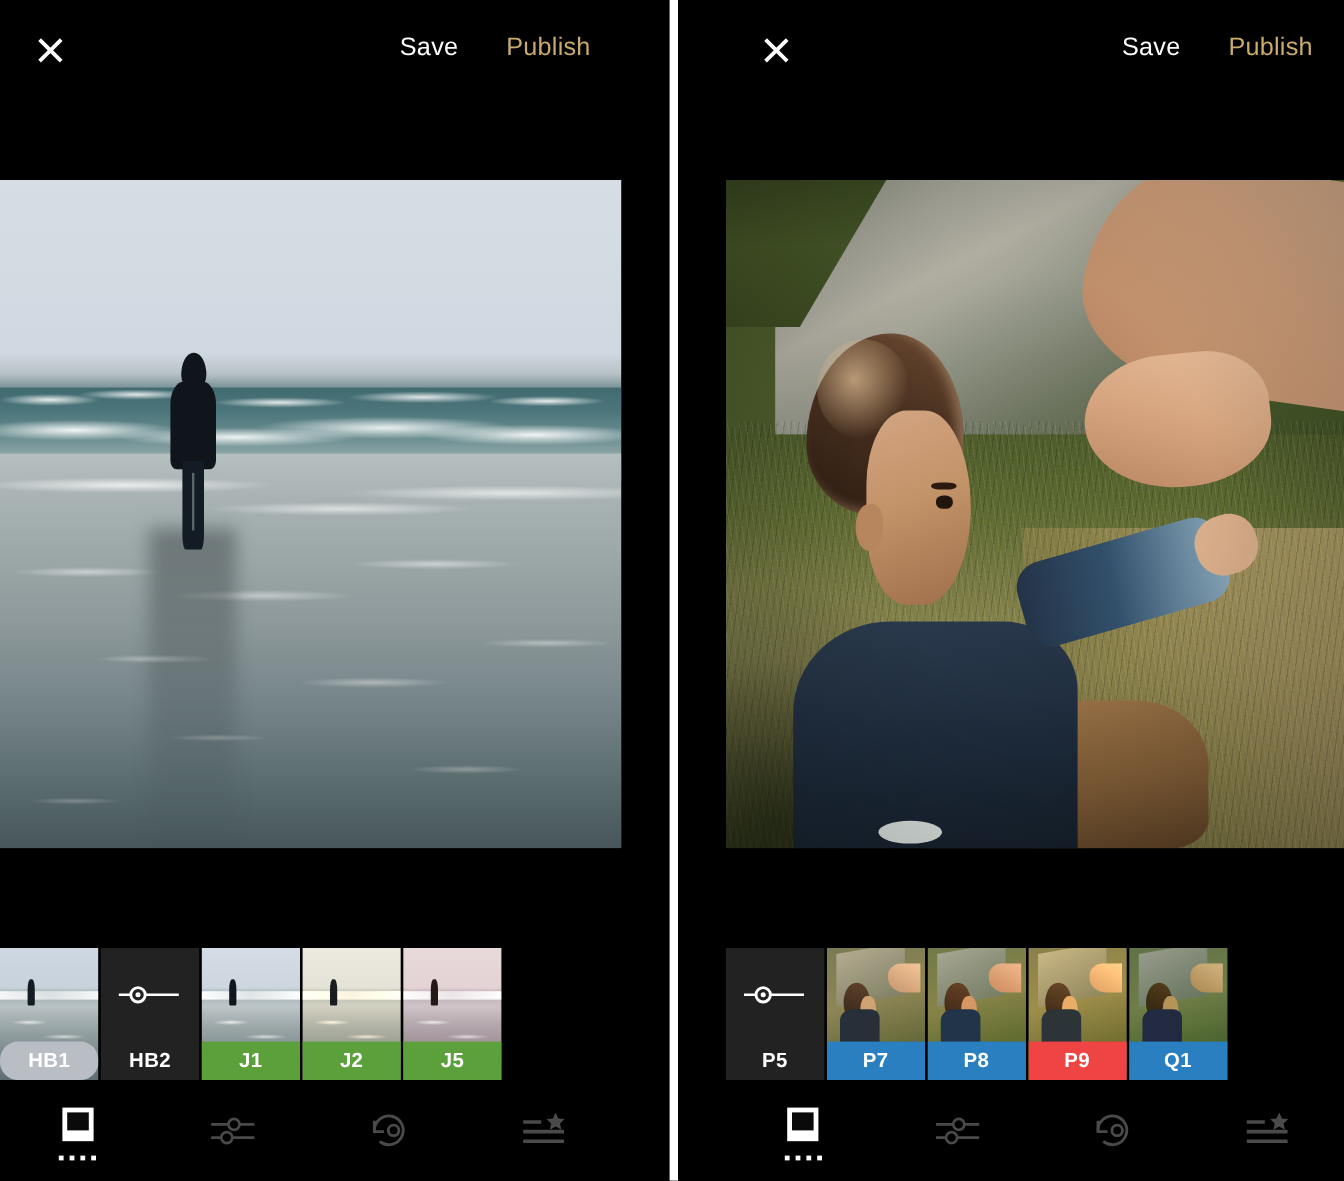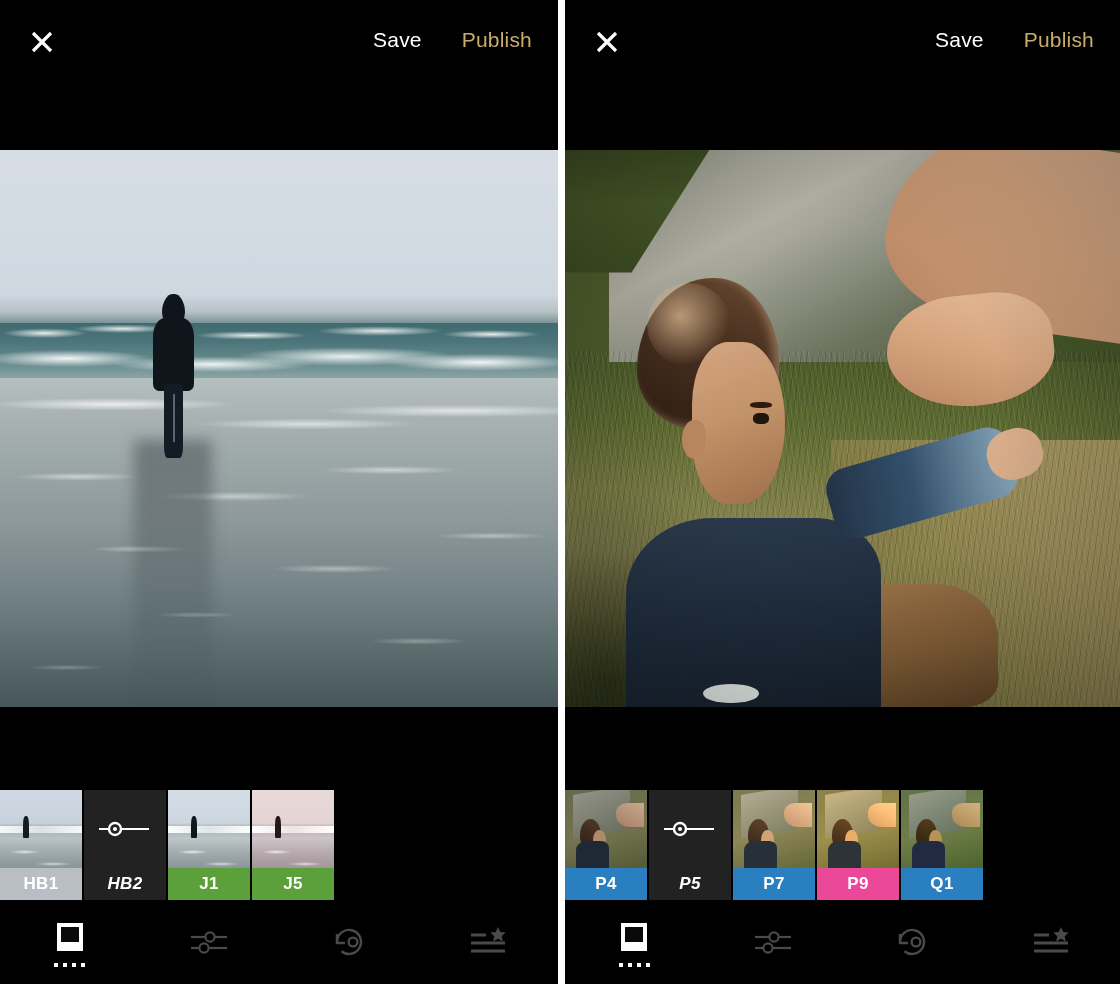--- a/index.html
+++ b/index.html
@@ -2,21 +2,21 @@
 <html><head>
 <meta charset="utf-8">
 <style>
   * { margin:0; padding:0; box-sizing:border-box; }
   html, body {
     width:1120px; height:984px;
     background:#000;
     font-family:"Liberation Sans", sans-serif;
     overflow:hidden;
   }
-  .screens { display:flex; width:1120px; height:984px; }
+  .screens { display:flex; width:1120px; height:984px;gap:40px; }
   .panel { position:relative; background:#000; height:984px; overflow:hidden; }
   .panel.left  { width:558px; }
   .panel.divider { width:7px; background:#ffffff; height:984px; }
   .panel.right { width:555px; }
 
   
   .header {
     height:150px; width:100%;
     display:flex; align-items:flex-start;
     padding-top:26px;
@@ -241,21 +241,21 @@
     position:relative; width:82px; height:110px; flex:0 0 82px;
     overflow:hidden; cursor:pointer; background:#111;
   }
   .filter-tile .thumb { position:absolute; inset:0; }
   .filter-tile .tlabel {
     position:absolute; left:0; right:0; bottom:0; height:32px;
     display:flex; align-items:center; justify-content:center;
     color:#ffffff; font-size:17px; font-weight:bold;
     letter-spacing:.3px;
   }
-  .filter-tile.slider-tile { background:#222222;font-style:italic; }
+  .filter-tile.slider-tile { background:#222222; }
   .filter-tile.slider-tile .tlabel { background:transparent; }
   .slider-knob {
     position:absolute; left:0; right:0; top:30px;
     display:flex; align-items:center; justify-content:center;
   }
 
   
   .mini-beach { position:absolute; inset:0; background:linear-gradient(#cfd8e2 0%, #c8d2dc 30%, #9fb0b4 34%, #b9c2c4 44%, #99a5a7 60%, #7b8a8d 80%, #5e6d70 100%); }
   .mini-beach .mb-fig { position:absolute; left:28%; top:24%; width:7%; height:20%; background:#141b24; border-radius:40% 40% 10% 10%; }
   .mini-beach .mb-foam { position:absolute; left:0; right:0; top:33%; height:6%; background:linear-gradient(90deg, rgba(255,255,255,.9), rgba(255,255,255,.6), rgba(255,255,255,.9)); }
@@ -326,21 +326,21 @@
 
     <div class="strip-area">
       <div class="filter-strip">
 
         <div class="filter-tile">
           <div class="thumb mini-beach">
             <div class="mb-foam"></div>
               <div class="mb-fig"></div>
               <div class="mb-tex"></div>
           </div>
-          <div class="tlabel" style="background:#b8bec4;">HB1</div>
+          <div class="tlabel" style="background:#b8bec4;border-radius:15px;">HB1</div>
         </div>
 
         <div class="filter-tile slider-tile">
           <div class="slider-knob">
             <svg width="56" height="18" viewBox="0 0 56 18">
               <line x1="2" y1="9" x2="52" y2="9" stroke="#ffffff" stroke-width="2.2"></line>
               <circle cx="18" cy="9" r="6" fill="#222222" stroke="#ffffff" stroke-width="2.4"></circle>
               <circle cx="18" cy="9" r="2.1" fill="#ffffff"></circle>
             </svg>
           </div>
@@ -349,20 +349,28 @@
 
         <div class="filter-tile">
           <div class="thumb mini-beach" style="filter:contrast(1.05) saturate(.85);">
             <div class="mb-foam"></div>
               <div class="mb-fig"></div>
               <div class="mb-tex"></div>
           </div>
           <div class="tlabel" style="background:#5ba03a;">J1</div>
         </div>
 
+        <div class="filter-tile">
+          <div class="thumb mini-beach" style="filter:sepia(.3) saturate(1.1) brightness(1.02);">
+            <div class="mb-foam"></div>
+              <div class="mb-fig"></div>
+              <div class="mb-tex"></div>
+          </div>
+          <div class="tlabel" style="background:#5ba03a;">J2</div>
+        </div>
 
 
 
         <div class="filter-tile">
           <div class="thumb mini-beach" style="filter:hue-rotate(140deg) saturate(.9) brightness(1.03);">
             <div class="mb-foam"></div>
               <div class="mb-fig"></div>
               <div class="mb-tex"></div>
           </div>
           <div class="tlabel" style="background:#5ba03a;">J5</div>
@@ -455,30 +463,20 @@
           </div>
           <div class="ear"></div>
         </div>
         <div class="vignette"></div>
       </div>
     </div>
 
     <div class="strip-area">
       <div class="filter-strip">
 
-        <div class="filter-tile">
-          <div class="thumb mini-child" style="filter:saturate(.8) brightness(.95);">
-            <div class="mc-path"></div>
-              <div class="mc-hand"></div>
-              <div class="mc-head"></div>
-            <div class="mc-face"></div>
-              <div class="mc-body"></div>
-          </div>
-          <div class="tlabel" style="background:#2a7fc0;">P4</div>
-        </div>
 
         <div class="filter-tile slider-tile">
           <div class="slider-knob">
             <svg width="56" height="18" viewBox="0 0 56 18">
               <line x1="2" y1="9" x2="52" y2="9" stroke="#ffffff" stroke-width="2.2"></line>
               <circle cx="18" cy="9" r="6" fill="#222222" stroke="#ffffff" stroke-width="2.4"></circle>
               <circle cx="18" cy="9" r="2.1" fill="#ffffff"></circle>
             </svg>
           </div>
           <div class="tlabel">P5</div>
@@ -489,30 +487,40 @@
           <div class="thumb mini-child" style="filter:sepia(.3) saturate(1.1) brightness(1.05);">
             <div class="mc-path"></div>
               <div class="mc-hand"></div>
               <div class="mc-head"></div>
             <div class="mc-face"></div>
               <div class="mc-body"></div>
           </div>
           <div class="tlabel" style="background:#2a7fc0;margin-top:48px;">P7</div>
         </div>
 
+        <div class="filter-tile">
+          <div class="thumb mini-child" style="filter:saturate(1.25) brightness(1.08) contrast(.95);">
+            <div class="mc-path"></div>
+              <div class="mc-hand"></div>
+              <div class="mc-head"></div>
+            <div class="mc-face"></div>
+              <div class="mc-body"></div>
+          </div>
+          <div class="tlabel" style="background:#2a7fc0;">P8</div>
+        </div>
 
         <div class="filter-tile">
           <div class="thumb mini-child" style="filter:sepia(.5) saturate(1.6) brightness(1.08);">
             <div class="mc-path"></div>
               <div class="mc-hand"></div>
               <div class="mc-head"></div>
             <div class="mc-face"></div>
               <div class="mc-body"></div>
           </div>
-          <div class="tlabel" style="background:#ec4899;">P9</div>
+          <div class="tlabel" style="background:#ef4444;">P9</div>
         </div>
 
         <div class="filter-tile">
           <div class="thumb mini-child" style="filter:hue-rotate(15deg) saturate(1.1);">
             <div class="mc-path"></div>
               <div class="mc-hand"></div>
               <div class="mc-head"></div>
             <div class="mc-face"></div>
               <div class="mc-body"></div>
           </div>

